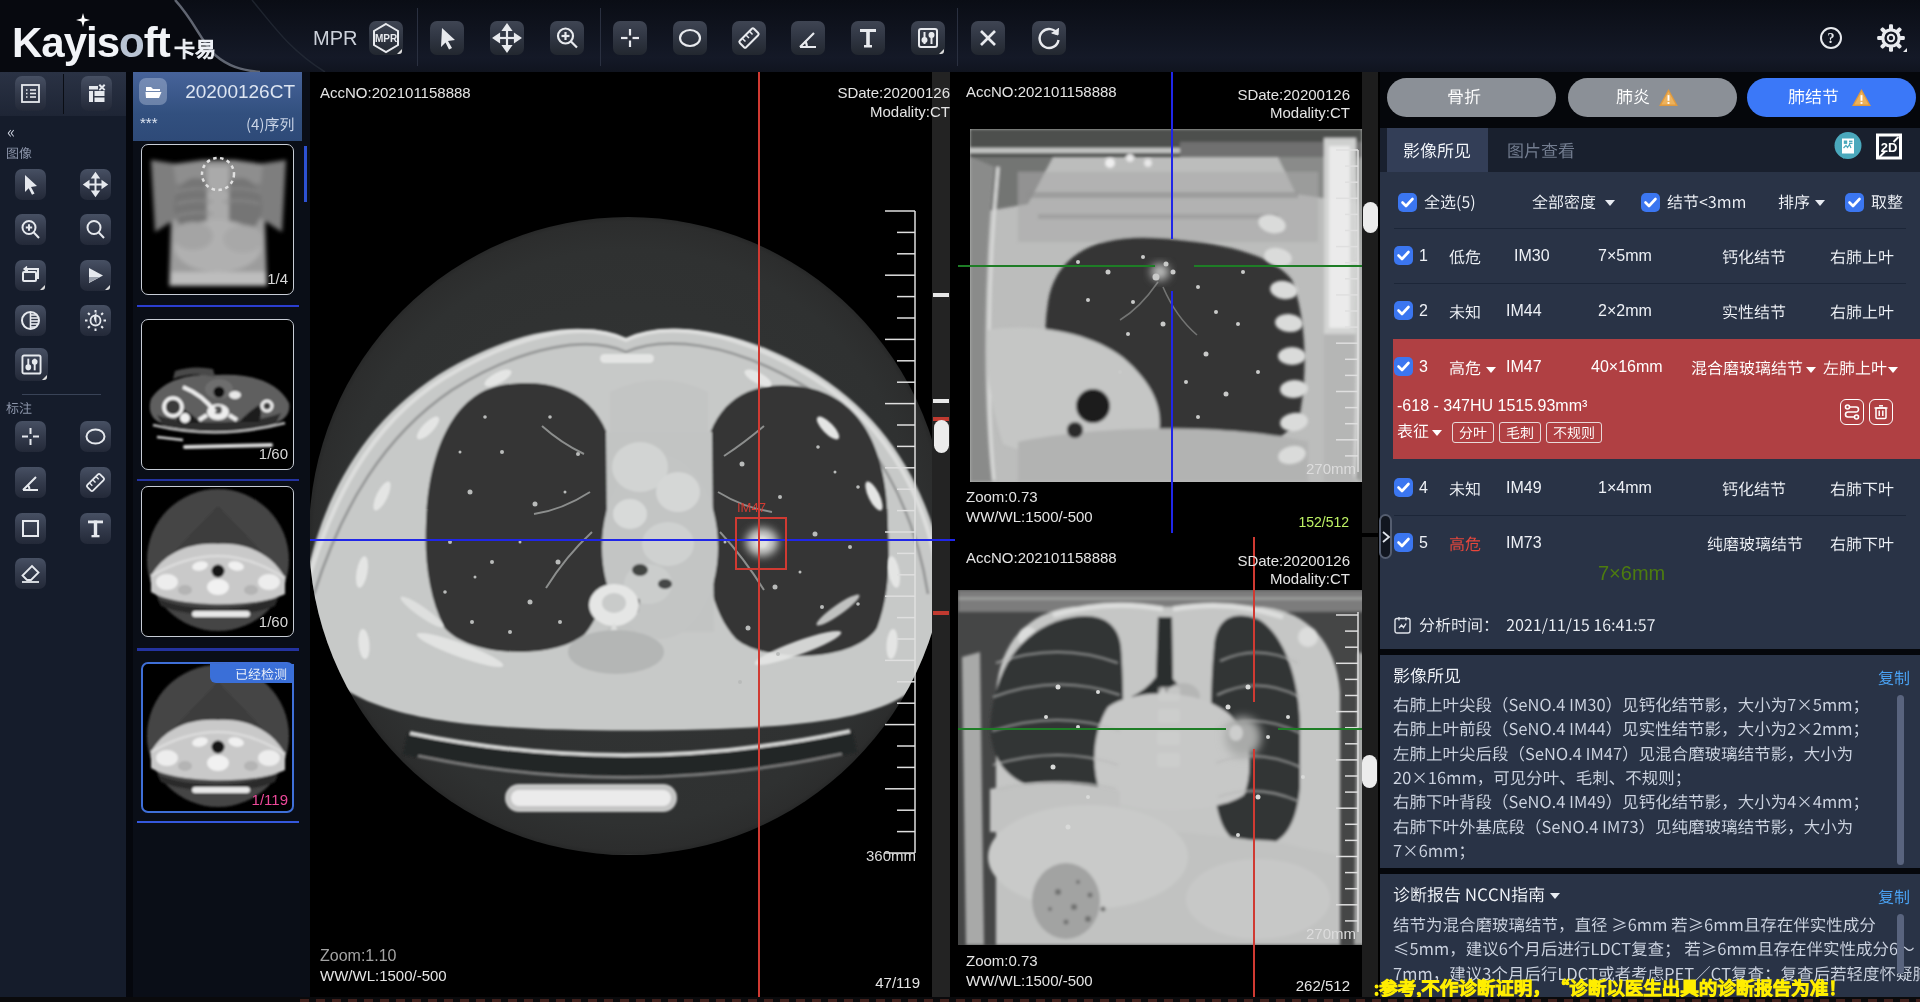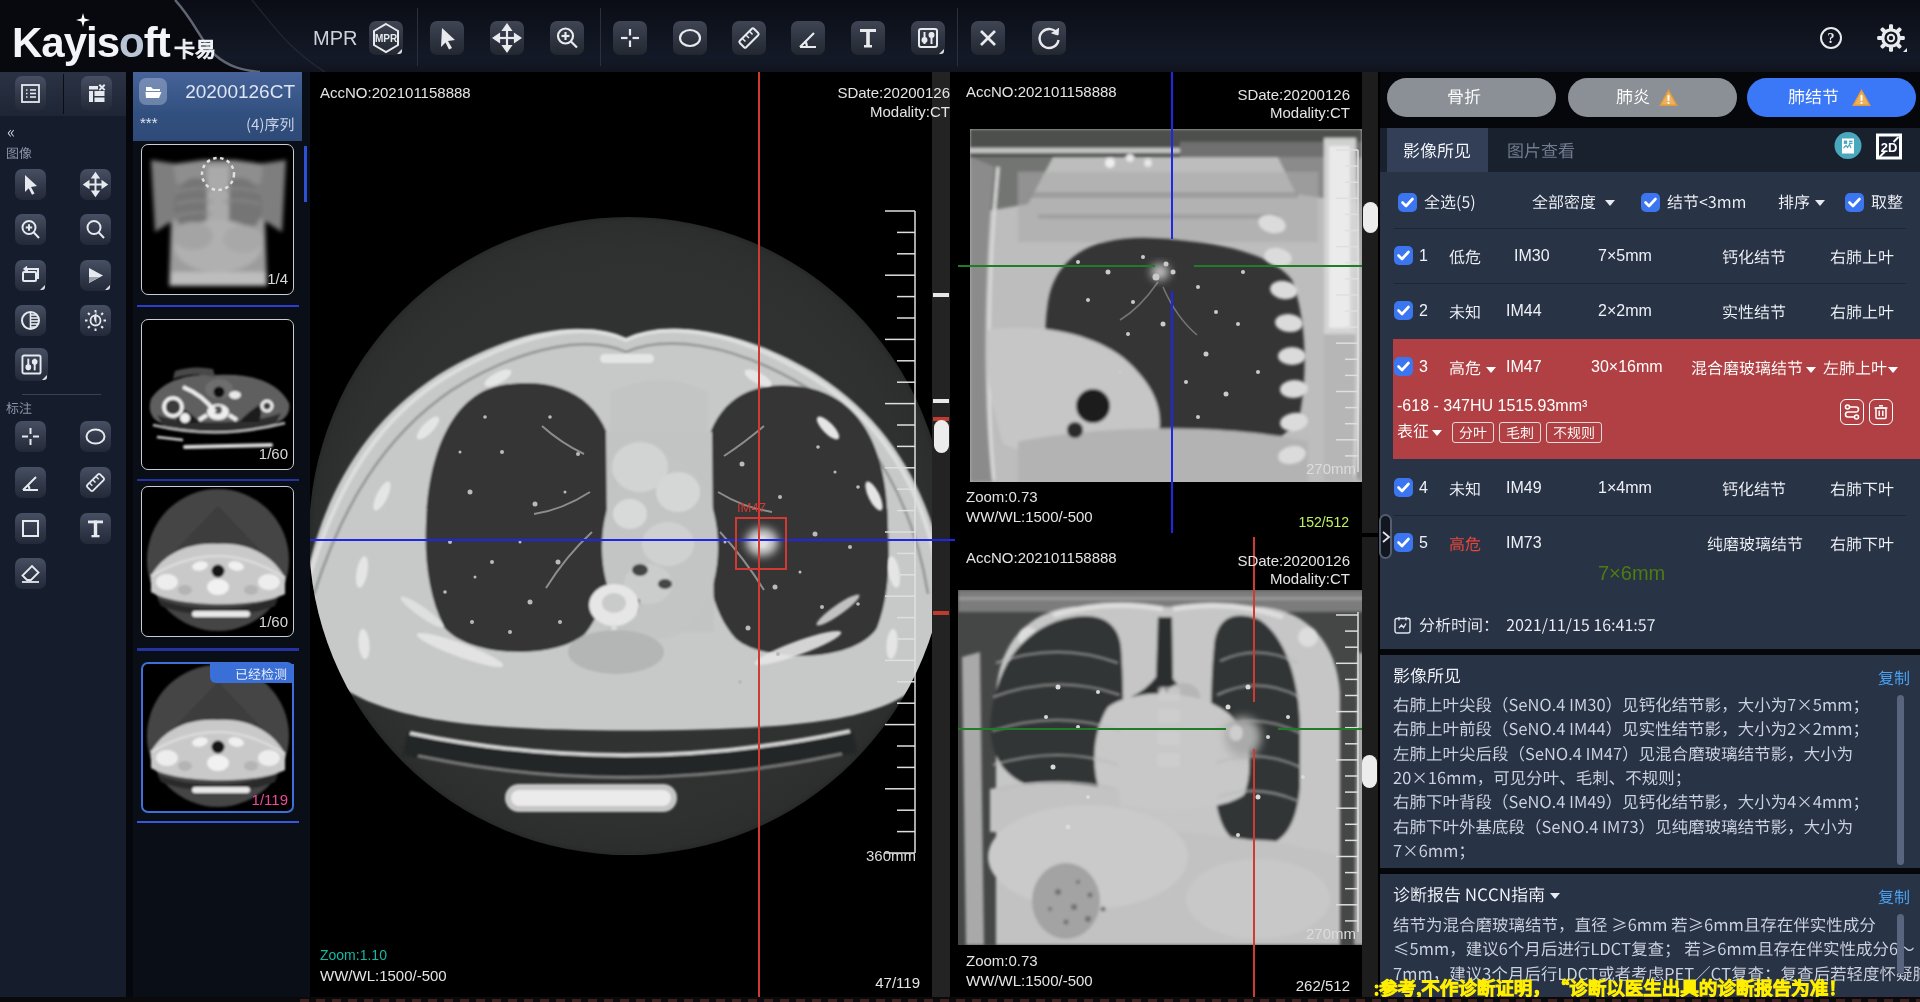--- a/index.html
+++ b/index.html
@@ -780,21 +780,21 @@
 <rect x="623" y="539" width="16" height="4" fill="#c03a30"></rect>
 <rect x="624" y="348" width="15" height="33" rx="7.5" fill="#ececec"></rect>
 </svg>
 <div class="a" style="left:310.0px;top:539.0px;width:645.0px;height:2.0px;background:#2026e8"></div>
 <div class="a" style="left:758.0px;top:72.0px;width:2.0px;height:925.0px;background:#d03a32"></div>
 <div class="a" style="left:735px;top:517px;width:52px;height:53px;border:2px solid #d03a32"></div>
 <div class="t" style="left:737.0px;top:501.0px;font-size:13px;color:#d03a32;">IM47</div>
 <div class="t" style="left:320.0px;top:85.0px;font-size:15px;color:#e4e4e4;">AccNO:202101158888</div>
 <div class="t" style="right:970.0px;top:85.0px;font-size:15px;color:#e4e4e4;">SDate:20200126</div>
 <div class="t" style="right:970.0px;top:104.0px;font-size:15px;color:#e4e4e4;">Modality:CT</div>
-<div class="t" style="left:320.0px;top:948.0px;font-size:14px;color:#14b8a6;">Zoom:1.10</div>
+<div class="t" style="left:320.0px;top:948.0px;font-size:16px;color:#a3a3a3;">Zoom:1.10</div>
 <div class="t" style="left:320.0px;top:968.0px;font-size:15px;color:#e4e4e4;">WW/WL:1500/-500</div>
 <div class="t" style="right:1000.0px;top:975.0px;font-size:15px;color:#e4e4e4;">47/119</div>
 <div class="t" style="right:1004.0px;top:848.0px;font-size:15px;color:#dcdcdc;">360mm</div>
 <div class="a" style="left:958.0px;top:72.0px;width:420.0px;height:461.0px;background:#000"></div>
 <svg class="a" width="420" height="461" viewBox="0 0 420 461" style="left:958px;top:72px">
 <defs>
       <filter id="sb1" x="-15%" y="-15%" width="130%" height="130%">
         <feGaussianBlur stdDeviation="1.4"></feGaussianBlur>
       </filter>
 <filter id="sb4" x="-40%" y="-40%" width="180%" height="180%">
@@ -1225,21 +1225,21 @@
 <svg class="cj" style="left:1449.0px;top:373.5px" width="2" height="2">
     <g fill="#fff" transform="scale(0.01600,-0.01600)">
       <use href="#g9ad8" x="0"></use>
       <use href="#g5371" x="1000"></use>
     </g>
   </svg>
 <svg class="a" width="10" height="6" viewBox="0 0 12 7" style="left:1486.0px;top:367.0px">
     <path d="M0 0 L12 0 L6 7 Z" fill="#fff"></path>
   </svg>
 <div class="t" style="left:1506.0px;top:359.0px;font-size:16px;color:#fff;">IM47</div>
-<div class="t" style="left:1591.0px;top:359.0px;font-size:16px;color:#fff;">30×16mm</div>
+<div class="t" style="left:1591.0px;top:359.0px;font-size:16px;color:#fff;">40×16mm</div>
 <svg class="cj" style="left:1691.0px;top:373.5px" width="2" height="2">
     <g fill="#fff" transform="scale(0.01600,-0.01600)">
       <use href="#g6df7" x="0"></use>
       <use href="#g5408" x="1000"></use>
       <use href="#g78e8" x="2000"></use>
       <use href="#g73bb" x="3000"></use>
       <use href="#g7483" x="4000"></use>
       <use href="#g7ed3" x="5000"></use>
       <use href="#g8282" x="6000"></use>
     </g>

